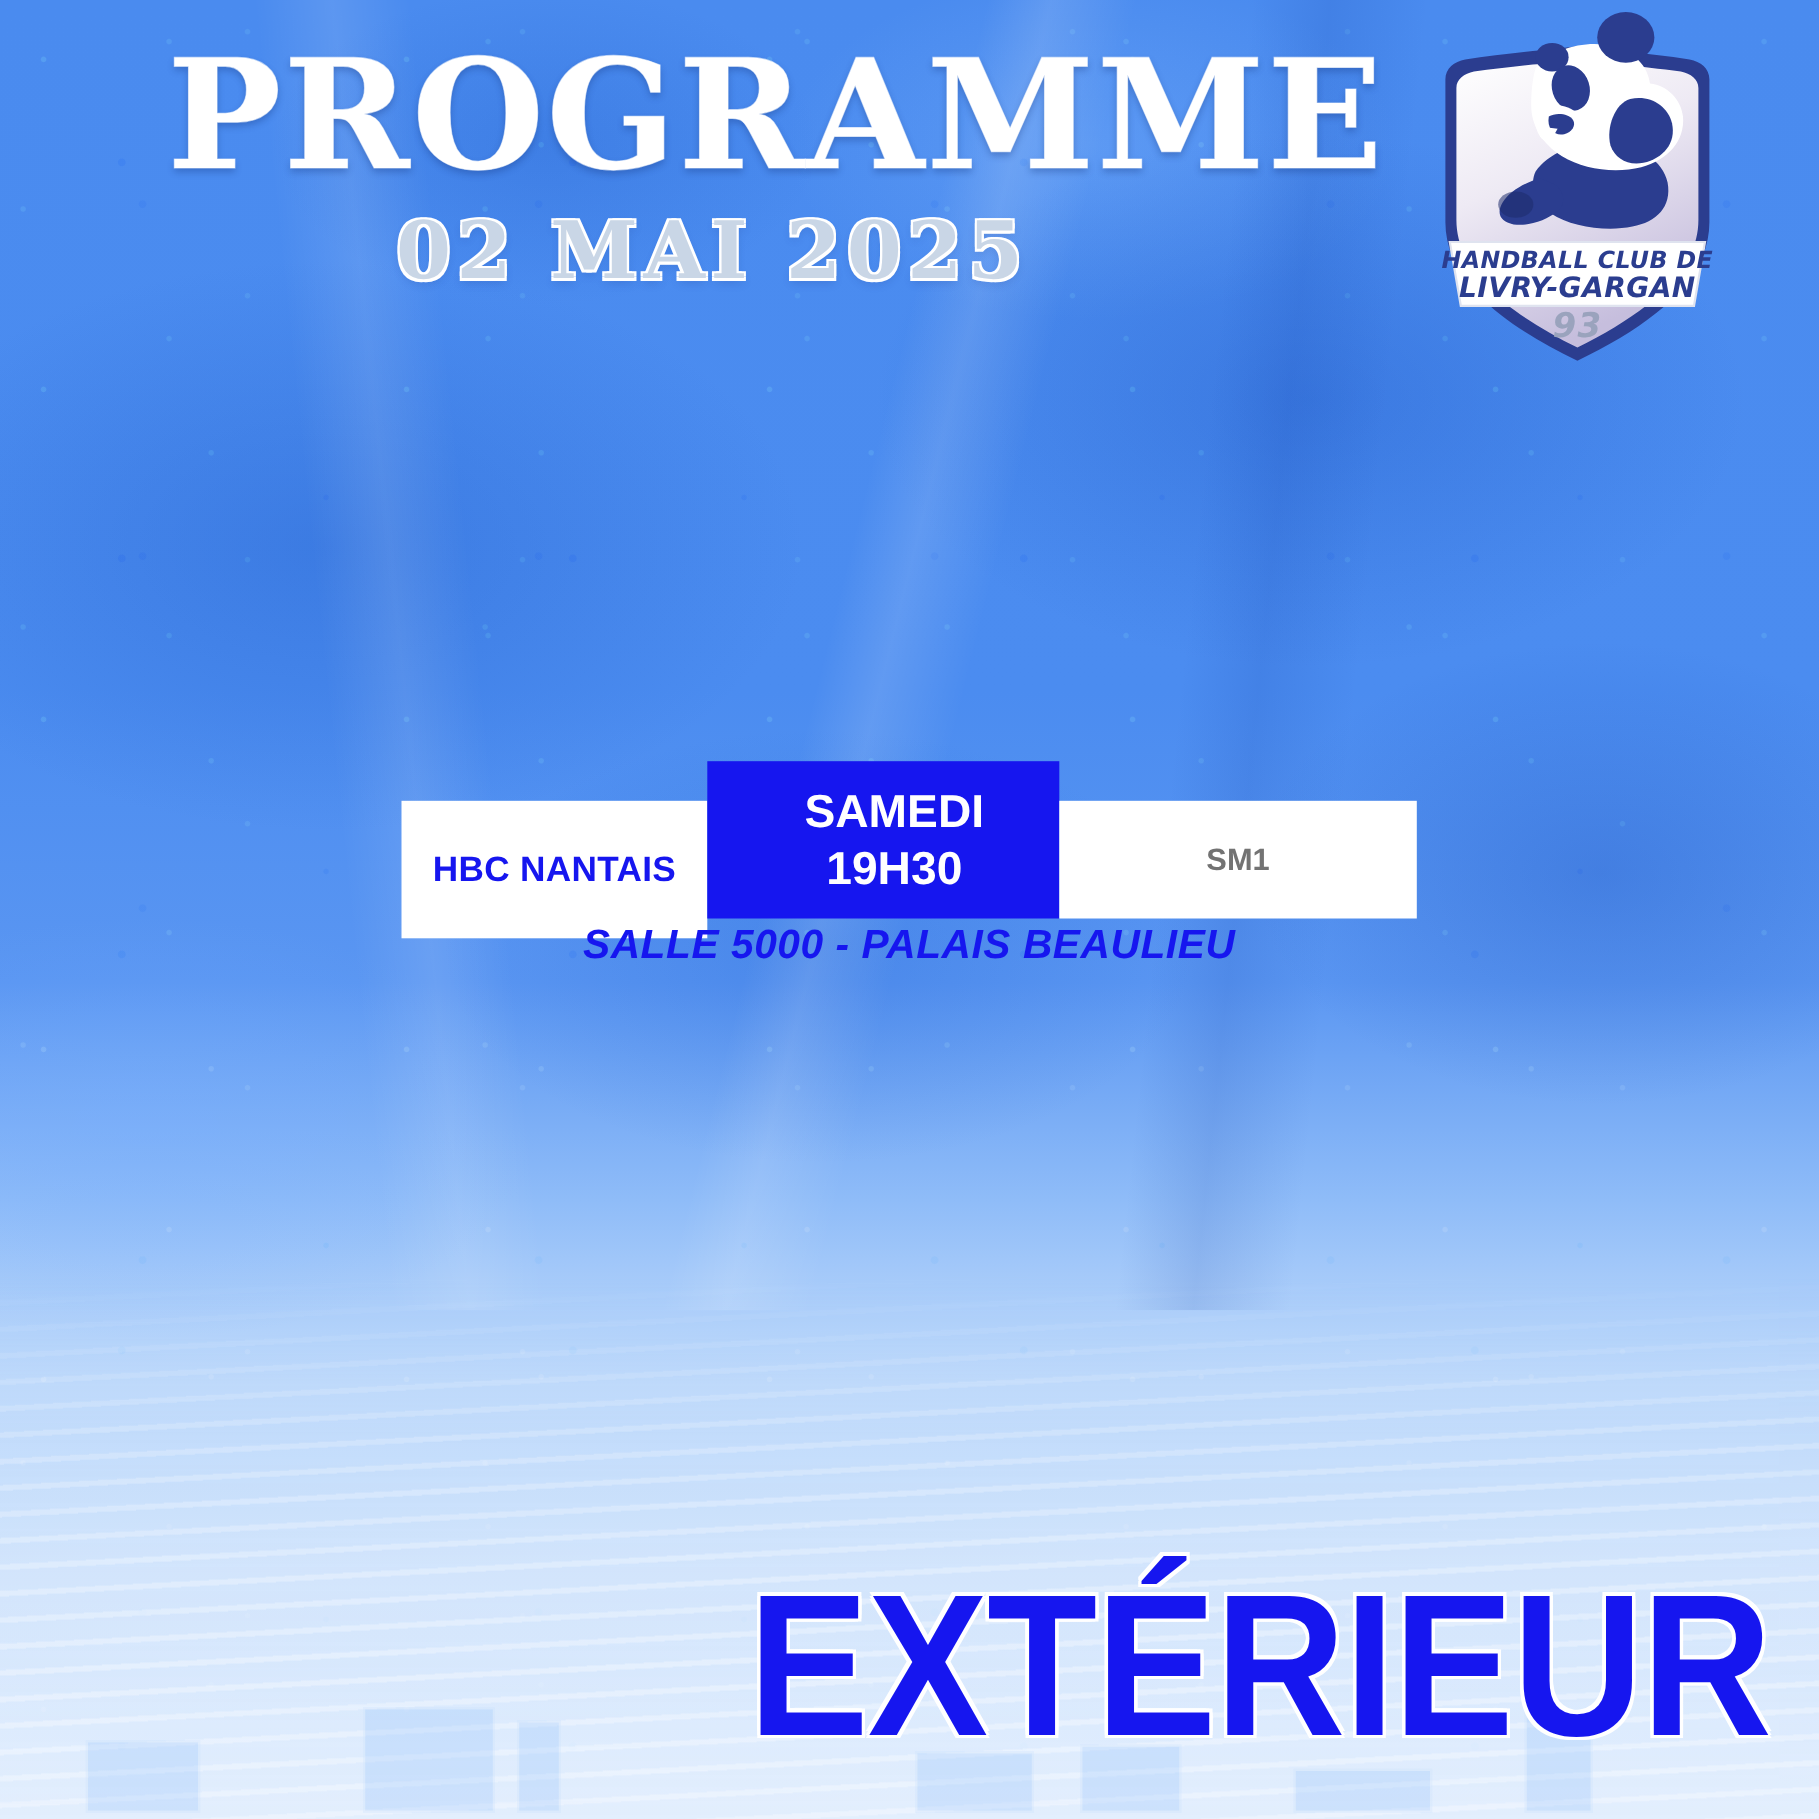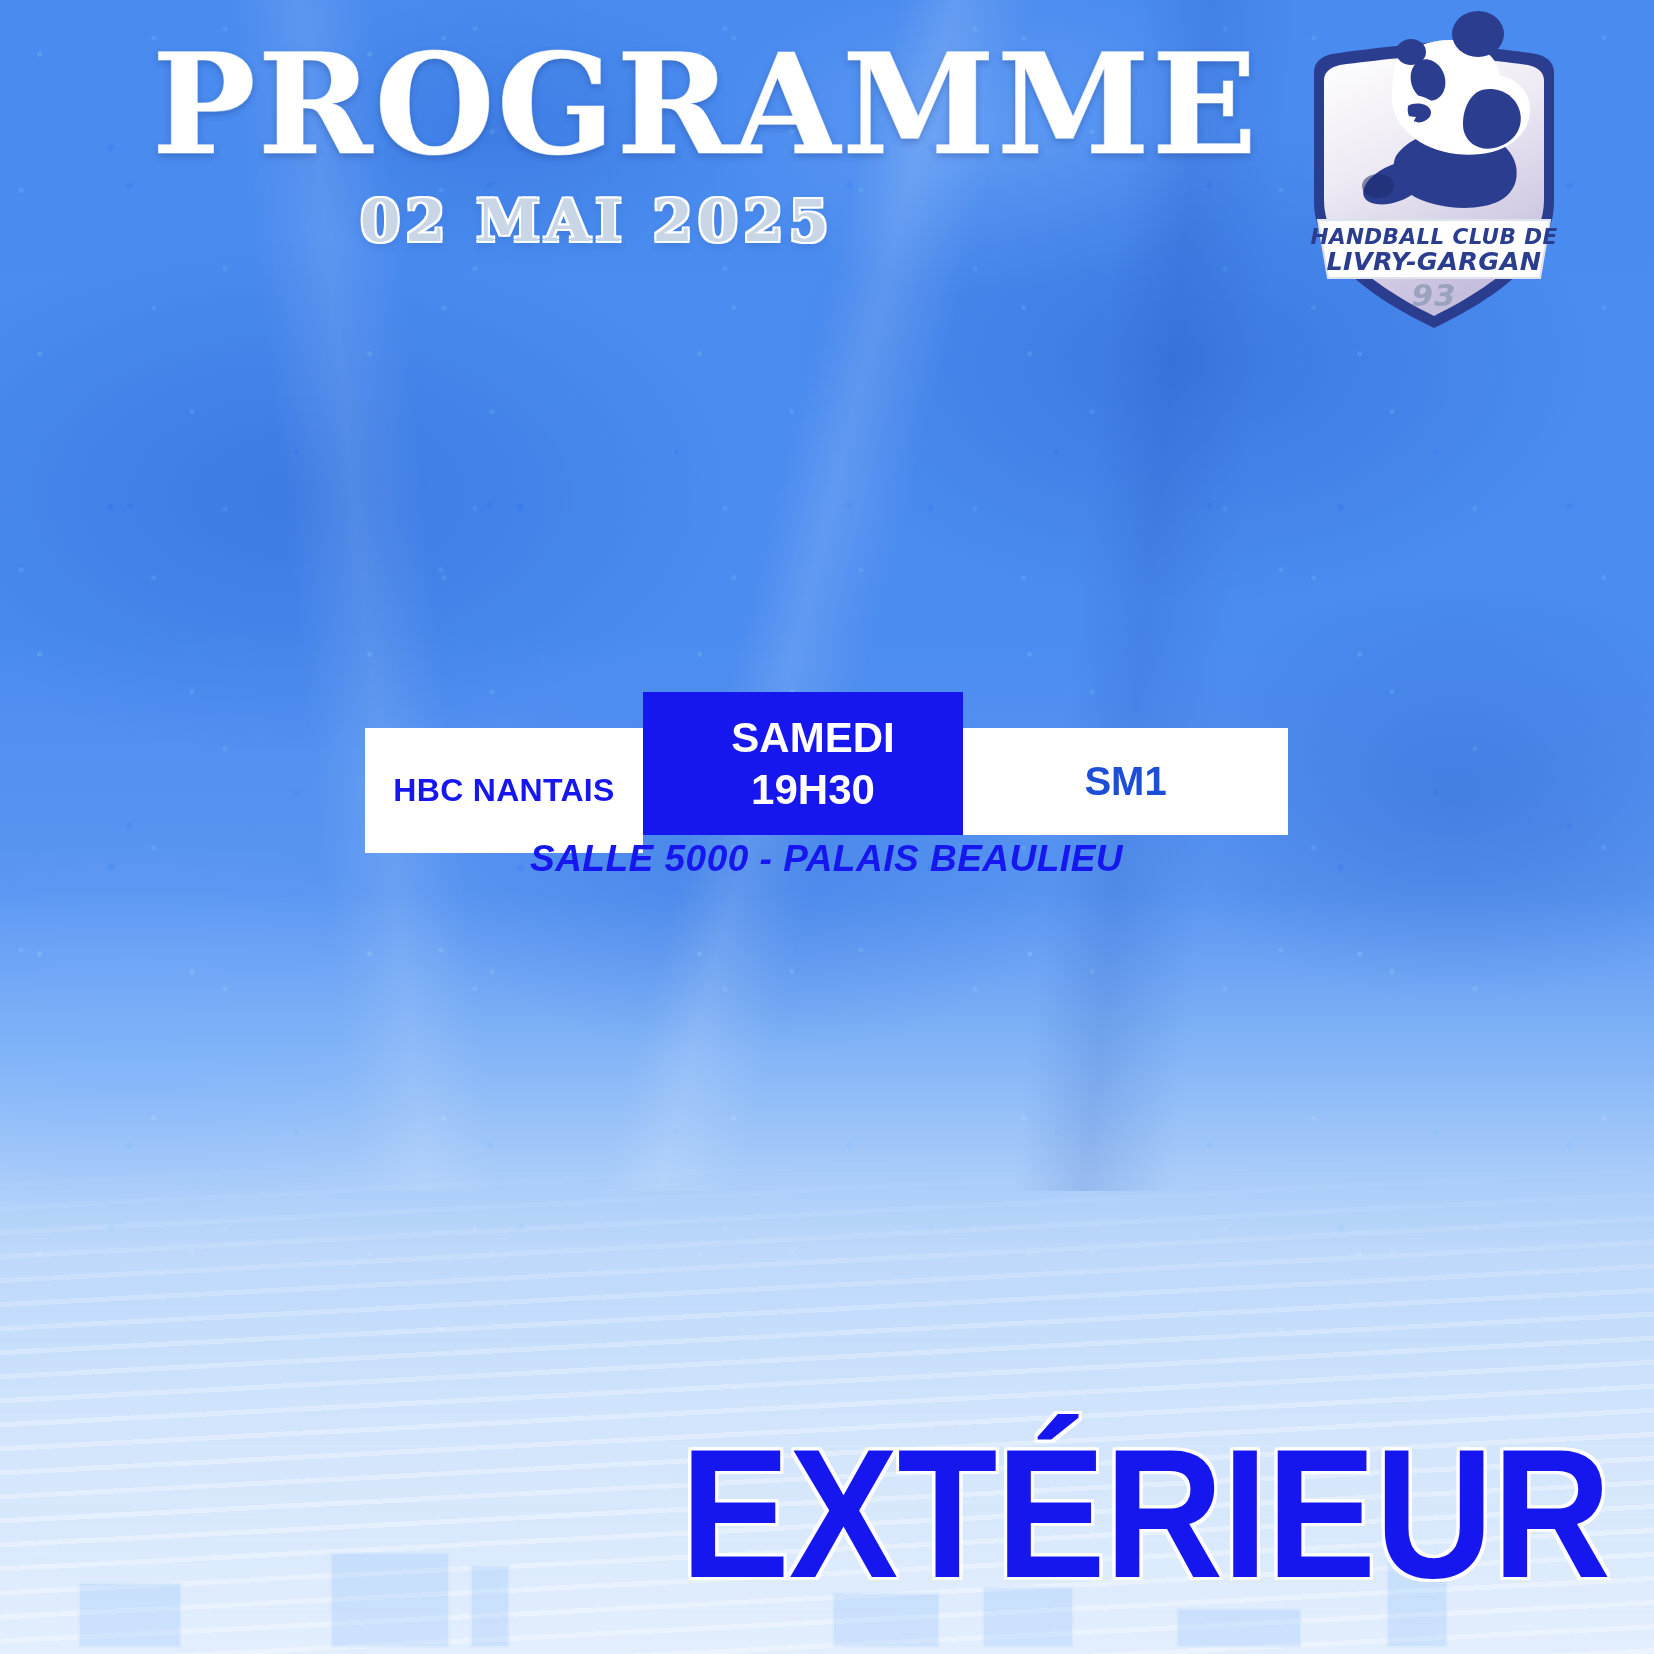--- a/index.html
+++ b/index.html
@@ -89,21 +89,21 @@
     line-height:1;
     letter-spacing:2px;
     color:#ffffff;
     text-shadow:0 3px 7px rgba(18,48,120,.33);
     -webkit-text-stroke:1px rgba(255,255,255,.55);
   }
   .title-date {
     position:absolute; left:360px; top:192px;
     font-family:"DejaVu Serif", serif;
     font-weight:700;
-    font-size:58px;
+    font-size:72px;
     line-height:1;
     letter-spacing:5px;
     color:#c9d6e6;
     text-shadow:
       -2px -2px 0 #ffffff,  2px -2px 0 #ffffff,
       -2px  2px 0 #ffffff,  2px  2px 0 #ffffff,
        0 4px 8px rgba(30,60,140,.22);
   }
 
   
@@ -128,21 +128,21 @@
     color:#1616ef; font-size:32px; font-weight:700; letter-spacing:.3px;
     margin-top:36px; height:125px;
   }
   .cell-datetime {
     width:320px; background:#1616ef; color:#ffffff;
     font-size:42px; font-weight:700; line-height:1.22;
     flex-direction:column; height:143px;padding-left:20px;
   }
   .cell-team {
     width:325px; background:#ffffff; margin-left:0;
-    color:#1d4ed8; font-size:40px; font-weight:700;
+    color:#737373; font-size:28px; font-weight:700;
     margin-top:36px; height:107px;
   }
 
   .venue {
     position:absolute;
     left:365px; top:838px; width:923px;
     text-align:center;
     color:#1616ef;
     font-size:37px; font-weight:700; letter-spacing:.5px;font-style:italic;
   }

